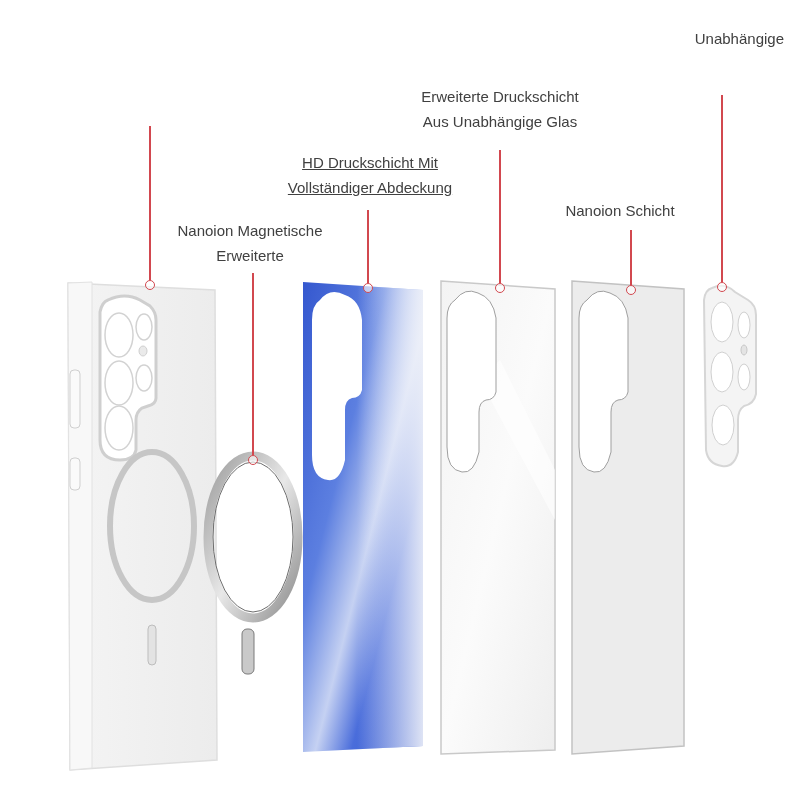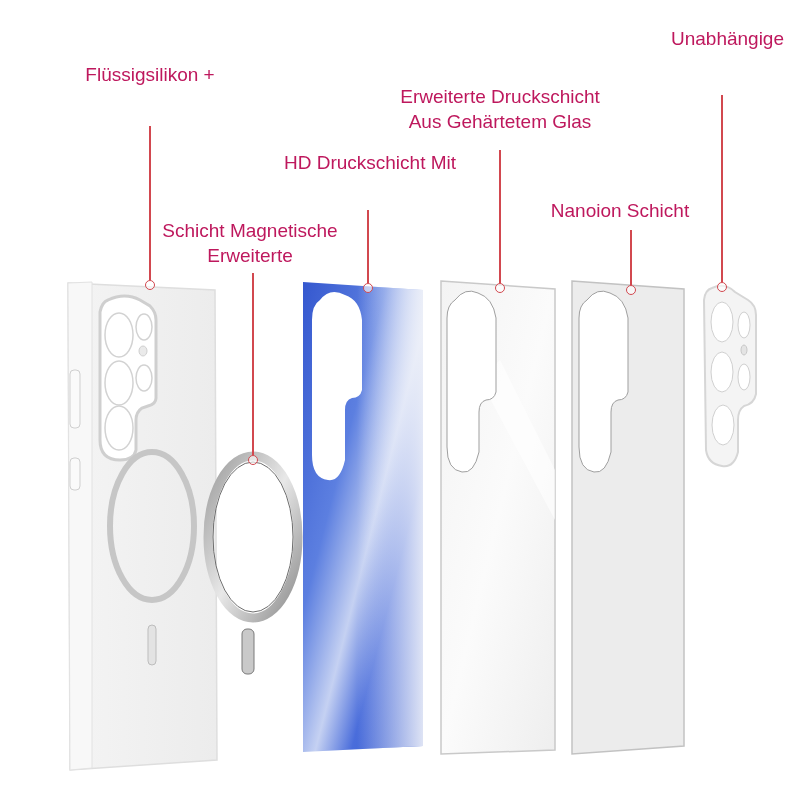--- a/index.html
+++ b/index.html
@@ -1,39 +1,39 @@
 <!DOCTYPE html>
 <html><head>
 <meta charset="utf-8">
 <style>
   html, body { margin:0; padding:0; background:#ffffff; }
   body { width:800px; height:800px; position:relative; overflow:hidden;
          font-family:"Liberation Sans", "DejaVu Sans", sans-serif; color:#222; }
-  .label { position:absolute; font-size:19px; line-height:25px; text-align:center; color:#be185d; white-space:nowrap; }
+  .label { position:absolute; font-size:15px; line-height:25px; text-align:center; color:#404040; white-space:nowrap; }
   .label span { display:block; }
   .line { position:absolute; width:2px; background:#d2484f; }
   .dot { position:absolute; width:10px; height:10px; border:1.6px solid #d2484f; border-radius:50%; background:rgba(255,255,255,0.6); box-sizing:border-box; }
   svg { position:absolute; left:0; top:0; }
 </style>
 </head>
 <body>
 
 <div class="label" style="left:20px; top:62px; width:260px;">
-  <span>Flüssigsilikon +</span>
 </div>
 <div class="label" style="left:140px; top:218px; width:220px;">
-  <span>Schicht Magnetische</span>
+  <span>Nanoion Magnetische</span>
   <span>Erweiterte</span>
 </div>
-<div class="label" style="left:225px; top:150px; width:290px;">
+<div class="label" style="left:225px; top:150px; width:290px;text-decoration:underline;">
   <span>HD Druckschicht Mit</span>
+  <span>Vollständiger Abdeckung</span>
 </div>
 <div class="label" style="left:360px; top:84px; width:280px;">
   <span>Erweiterte Druckschicht</span>
-  <span>Aus Gehärtetem Glas</span>
+  <span>Aus Unabhängige Glas</span>
 </div>
 <div class="label" style="left:520px; top:198px; width:200px;">
   <span>Nanoion Schicht</span>
 </div>
 <div class="label" style="right:16px; top:26px; text-align:right;">
   <span>Unabhängige</span>
 </div>
 
 <svg width="800" height="800" viewBox="0 0 800 800">
   <defs>

